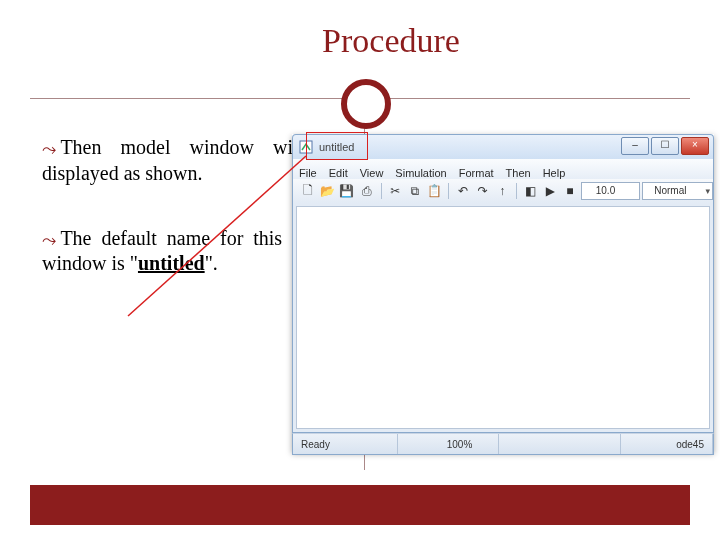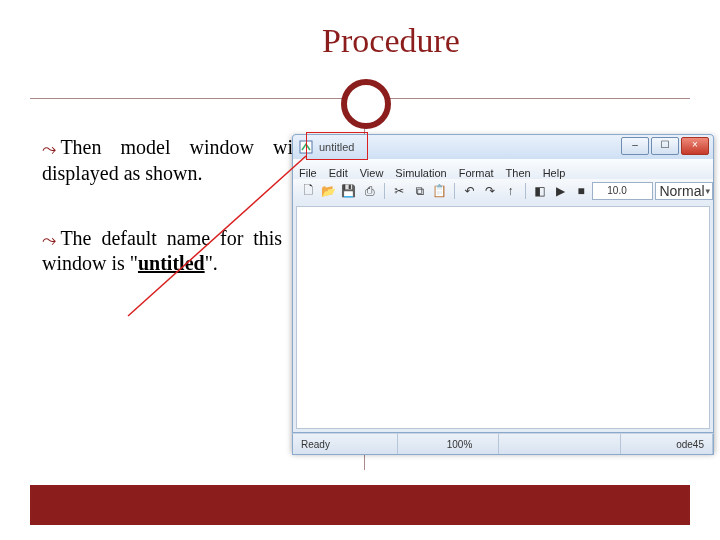--- a/index.html
+++ b/index.html
@@ -203,22 +203,22 @@
     background: #fff;
     font-size: 10px;
     padding: 0 14px;
     line-height: 16px;
   }
   .mode-field {
     width: 54px;
     height: 16px;
     border: 1px solid #9cb0c8;
     background: #fff;
-    font-size: 14px;
-    padding: 0 3px;
+    font-size: 10px;
+    padding: 0 11px;
     line-height: 16px;
     position: relative;
   }
   .mode-field::after {
     content: "▾";
     position: absolute;
     right: 2px;
     top: 0;
     font-size: 9px;
     color: #555;

